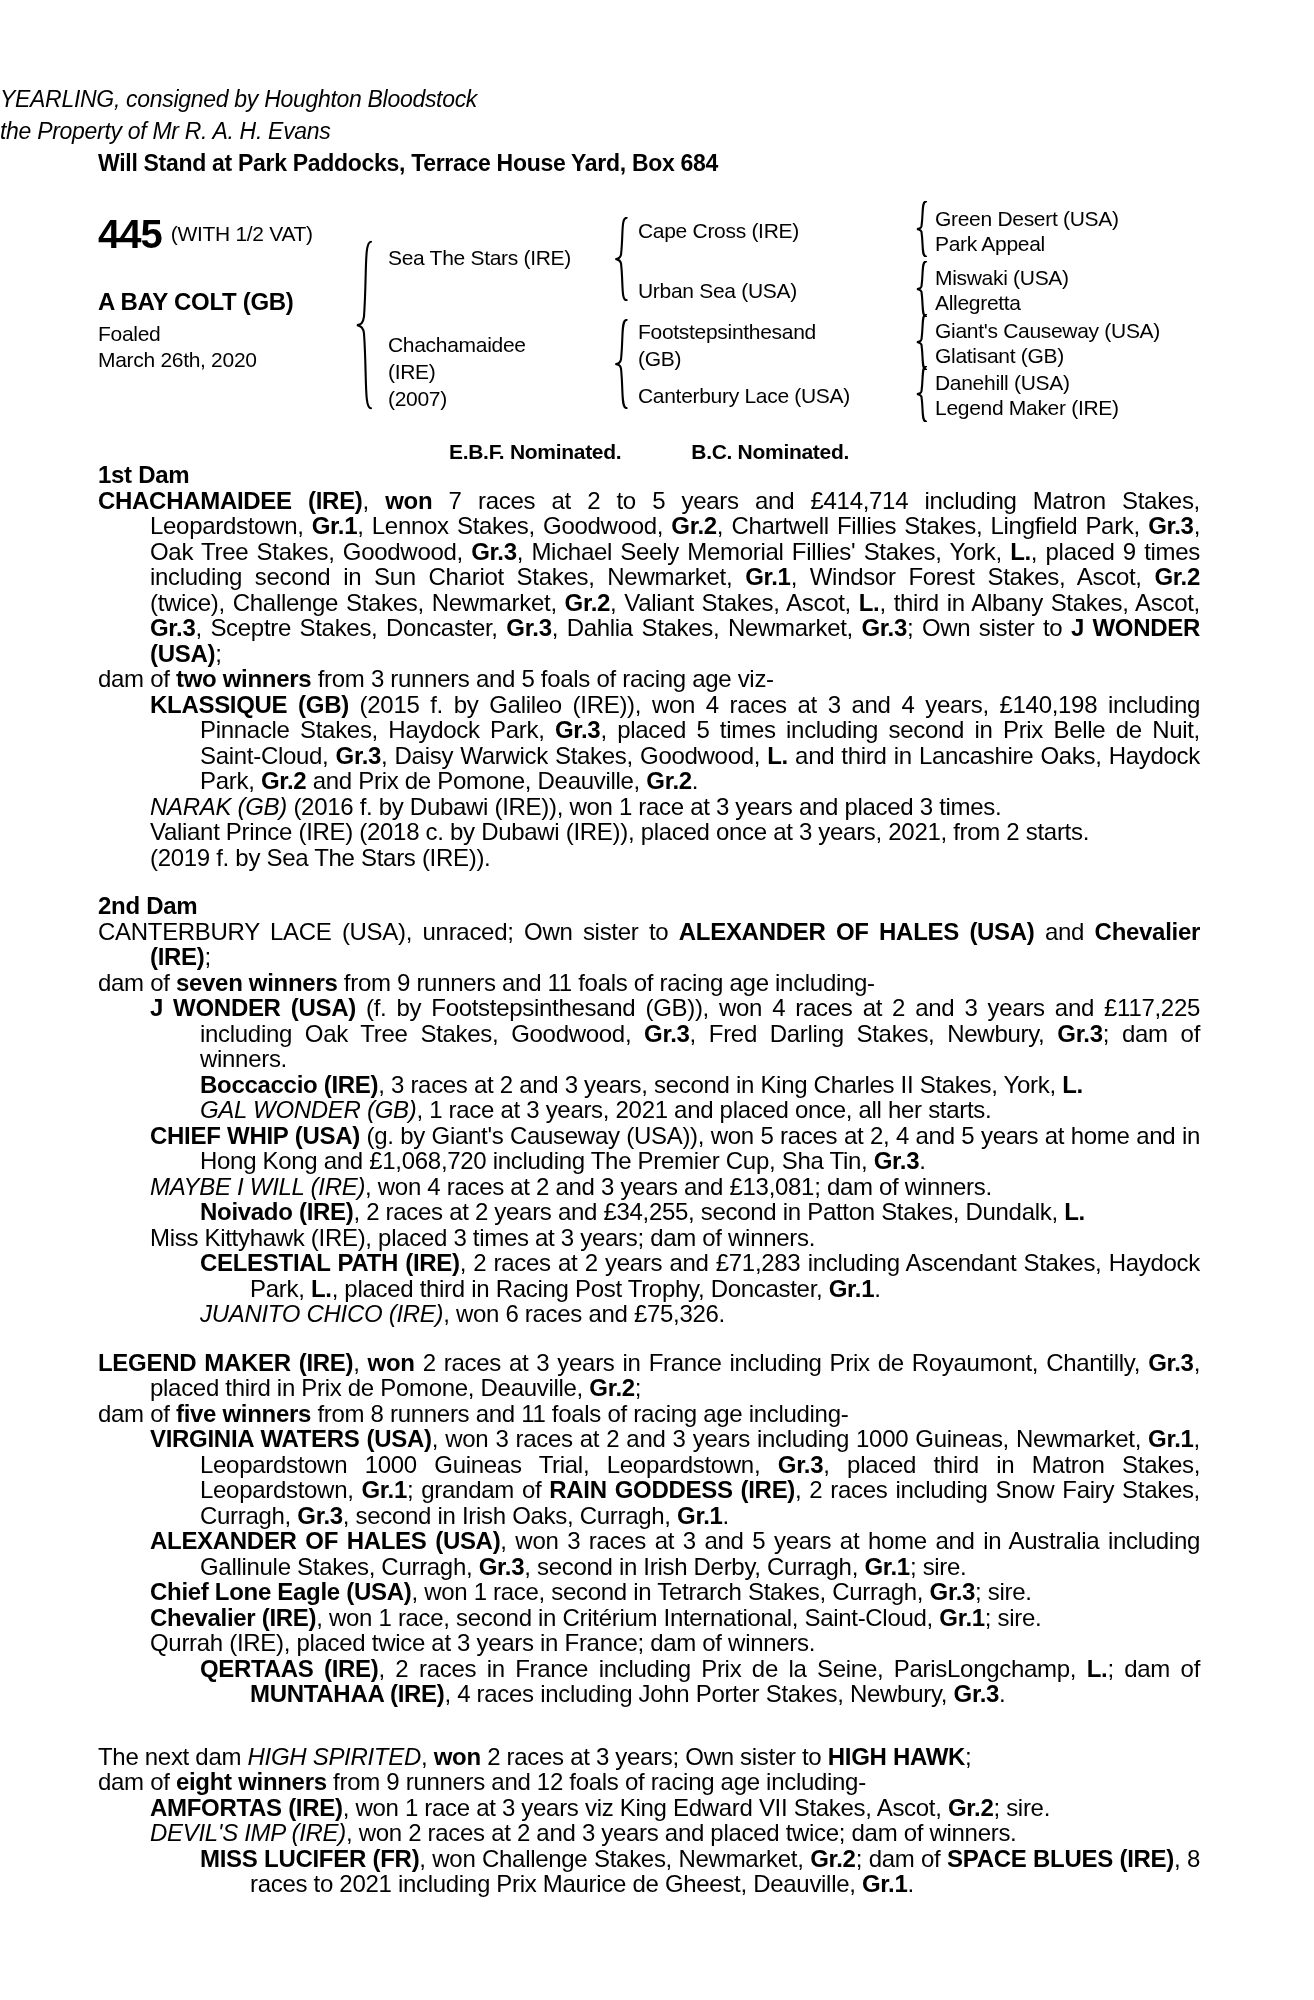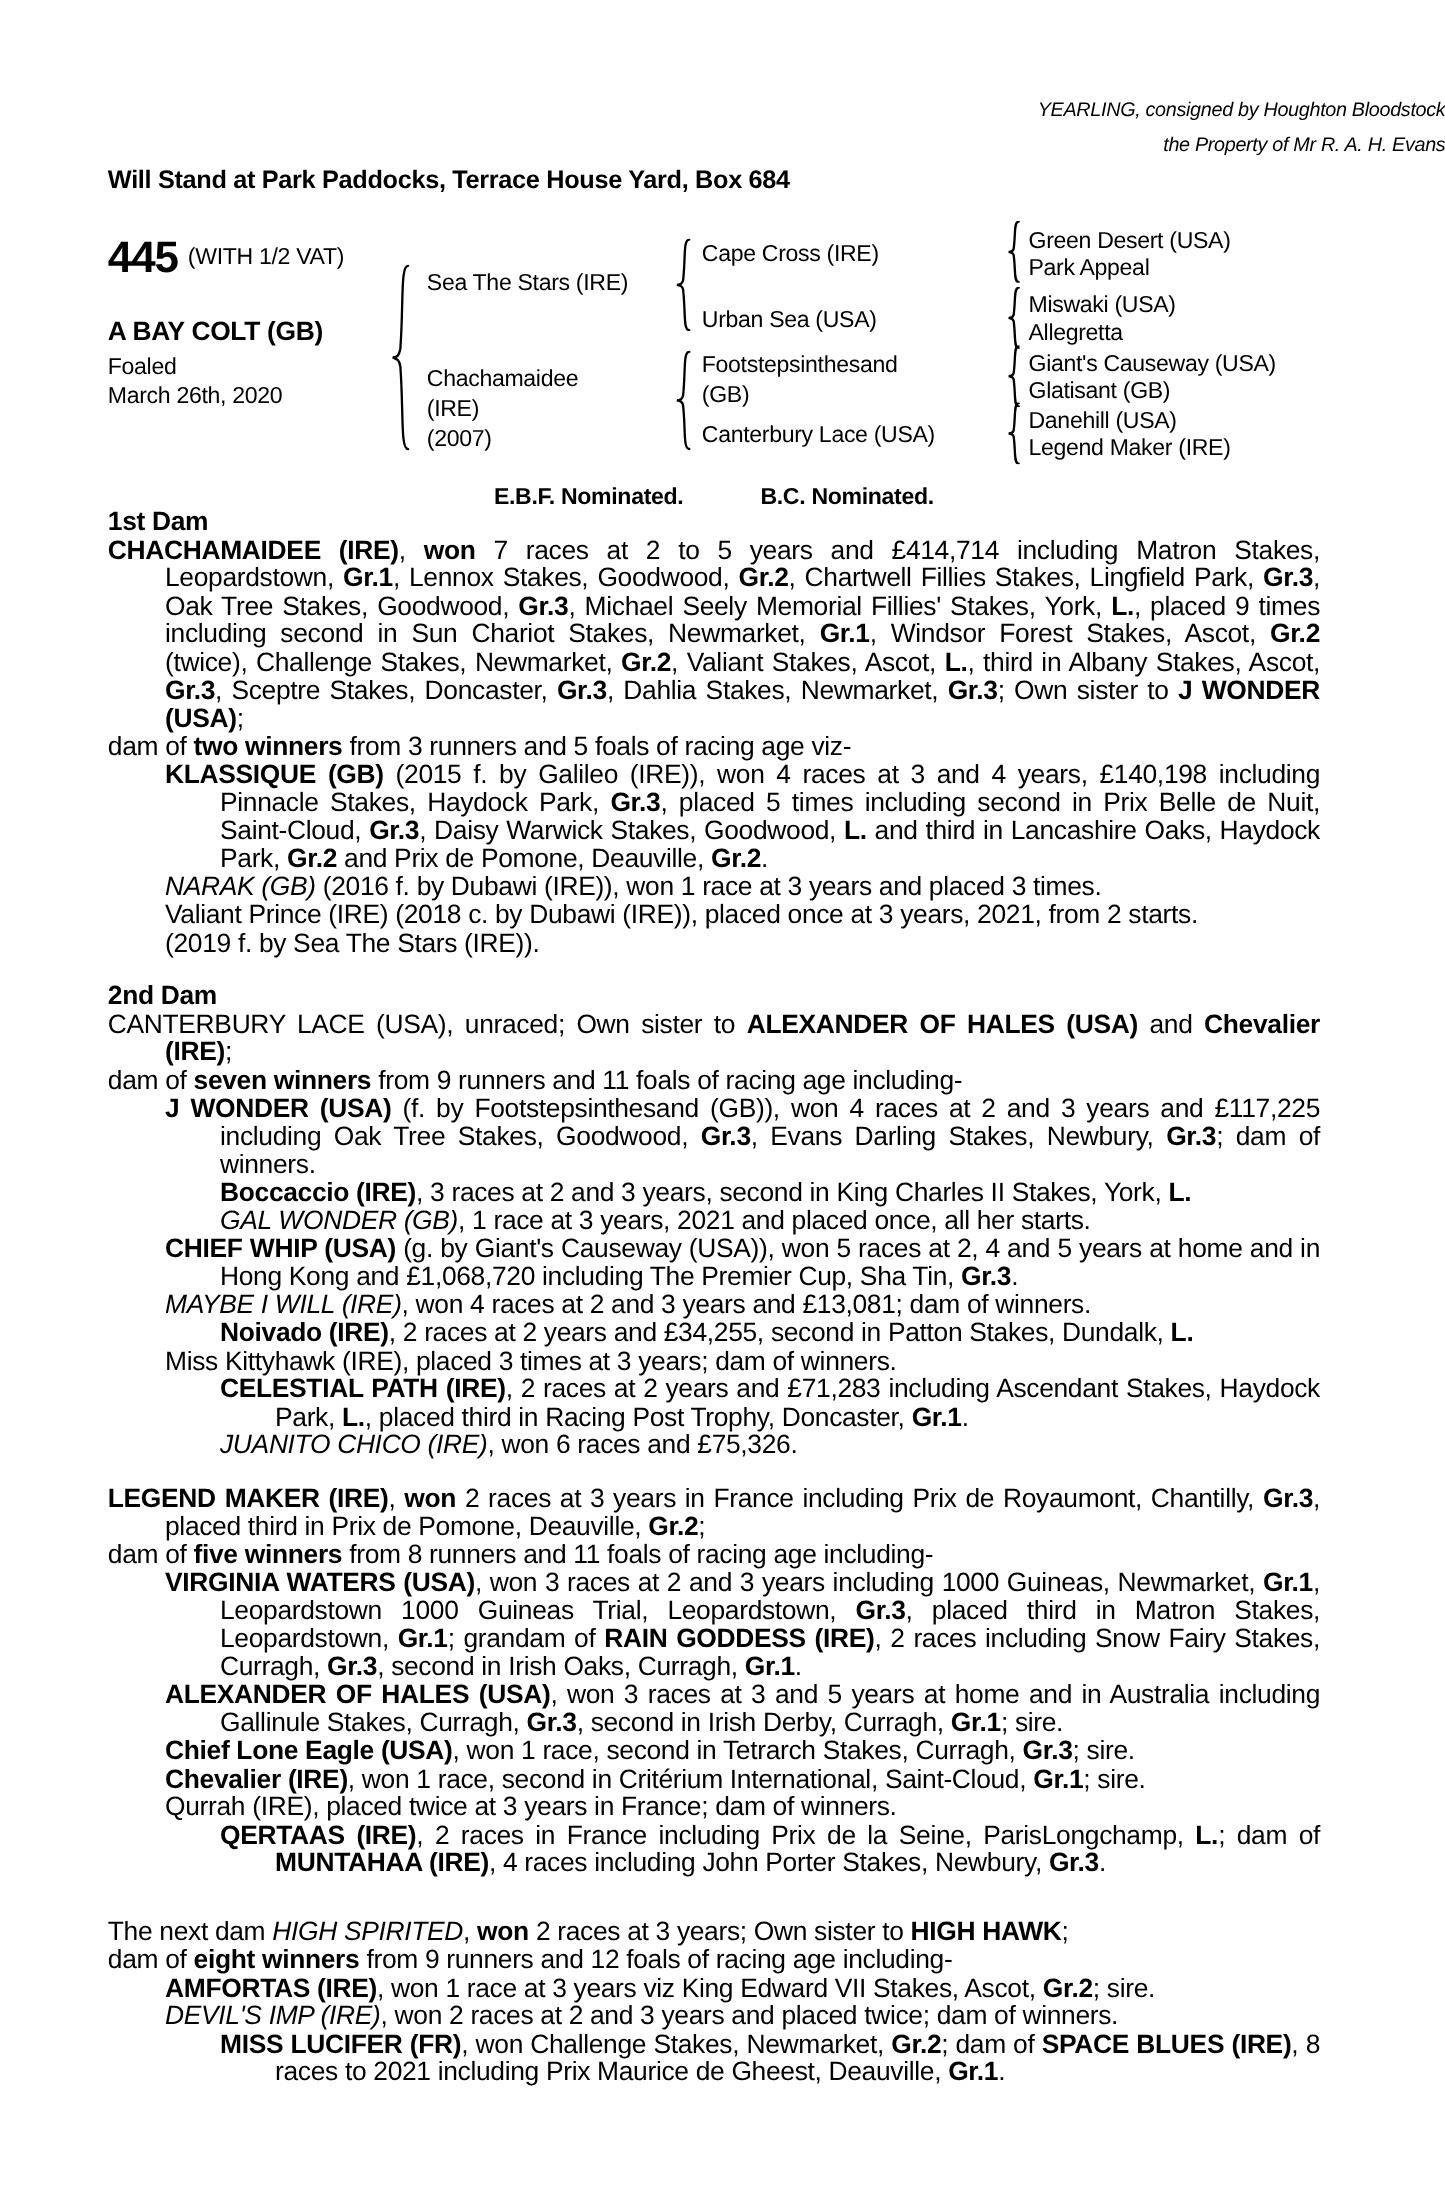--- a/index.html
+++ b/index.html
@@ -3,21 +3,21 @@
 <meta charset="utf-8">
 <style>
   html,body{margin:0;padding:0;background:#e8e8e8;}
   .page{
     position:relative; width:1314px; height:2000px; margin:0 auto;
     background:#ffffff; color:#000;
     font-family:"Liberation Sans","DejaVu Sans",sans-serif;
     letter-spacing:-0.3px; overflow:hidden;
   }
   
-  .hdr-line{position:absolute; left:0; right:0; text-align:right; font-size:18px; line-height:30px;}
+  .hdr-line{position:absolute; left:0; right:0; text-align:left; font-size:23px; line-height:30px;}
   .hdr-consignor{top:84px; font-style:italic;}
   .hdr-owner{top:116px; font-style:italic;}
   .hdr-location{top:148px; left:98px; right:auto; text-align:left; font-weight:bold; font-size:23px;}
   
   .pedigree{position:absolute; top:195px; left:0; width:1314px; height:250px; font-size:21px;}
   .ped-abs{position:absolute; white-space:nowrap; line-height:25px;}
   .lot-line{position:absolute; left:98px; top:16px; display:flex; align-items:center; gap:9px;}
   .lot-number{font-size:40px; font-weight:bold; line-height:46px; letter-spacing:-1px;}
   .lot-vat{font-size:21px;}
   .colt-name{left:98px; top:94px; font-weight:bold; font-size:24px;}
@@ -150,21 +150,21 @@
         <p class="para ind0"><span>dam of </span><span class="b">two winners</span><span> from 3 runners and 5 foals of racing age viz-</span></p>
         <p class="para ind1"><span class="b">KLASSIQUE (GB)</span><span> (2015 f. by Galileo (IRE)), won 4 races at 3 and 4 years, £140,198 including Pinnacle Stakes, Haydock Park, </span><span class="b">Gr.3</span><span>, placed 5 times including second in Prix Belle de Nuit, Saint-Cloud, </span><span class="b">Gr.3</span><span>, Daisy Warwick Stakes, Goodwood, </span><span class="b">L.</span><span> and third in Lancashire Oaks, Haydock Park, </span><span class="b">Gr.2</span><span> and Prix de Pomone, Deauville, </span><span class="b">Gr.2</span><span>.</span></p>
         <p class="para ind1"><span class="i">NARAK (GB)</span><span> (2016 f. by Dubawi (IRE)), won 1 race at 3 years and placed 3 times.</span></p>
         <p class="para ind1"><span>Valiant Prince (IRE) (2018 c. by Dubawi (IRE)), placed once at 3 years, 2021, from 2 starts.</span></p>
         <p class="para ind1"><span>(2019 f. by Sea The Stars (IRE)).</span></p>
       </div>
       <div class="section">
         <div class="sec-heading">2nd Dam</div>
         <p class="para ind0"><span>CANTERBURY LACE (USA), unraced; Own sister to </span><span class="b">ALEXANDER OF HALES (USA)</span><span> and </span><span class="b">Chevalier (IRE)</span><span>;</span></p>
         <p class="para ind0"><span>dam of </span><span class="b">seven winners</span><span> from 9 runners and 11 foals of racing age including-</span></p>
-        <p class="para ind1"><span class="b">J WONDER (USA)</span><span> (f. by Footstepsinthesand (GB)), won 4 races at 2 and 3 years and £117,225 including Oak Tree Stakes, Goodwood, </span><span class="b">Gr.3</span><span>, Evans Darling Stakes, Newbury, </span><span class="b">Gr.3</span><span>; dam of winners.</span></p>
+        <p class="para ind1"><span class="b">J WONDER (USA)</span><span> (f. by Footstepsinthesand (GB)), won 4 races at 2 and 3 years and £117,225 including Oak Tree Stakes, Goodwood, </span><span class="b">Gr.3</span><span>, Fred Darling Stakes, Newbury, </span><span class="b">Gr.3</span><span>; dam of winners.</span></p>
         <p class="para ind2"><span class="b">Boccaccio (IRE)</span><span>, 3 races at 2 and 3 years, second in King Charles II Stakes, York, </span><span class="b">L.</span></p>
         <p class="para ind2"><span class="i">GAL WONDER (GB)</span><span>, 1 race at 3 years, 2021 and placed once, all her starts.</span></p>
         <p class="para ind1"><span class="b">CHIEF WHIP (USA)</span><span> (g. by Giant's Causeway (USA)), won 5 races at 2, 4 and 5 years at home and in Hong Kong and £1,068,720 including The Premier Cup, Sha Tin, </span><span class="b">Gr.3</span><span>.</span></p>
         <p class="para ind1"><span class="i">MAYBE I WILL (IRE)</span><span>, won 4 races at 2 and 3 years and £13,081; dam of winners.</span></p>
         <p class="para ind2"><span class="b">Noivado (IRE)</span><span>, 2 races at 2 years and £34,255, second in Patton Stakes, Dundalk, </span><span class="b">L.</span></p>
         <p class="para ind1"><span>Miss Kittyhawk (IRE), placed 3 times at 3 years; dam of winners.</span></p>
         <p class="para ind2"><span class="b">CELESTIAL PATH (IRE)</span><span>, 2 races at 2 years and £71,283 including Ascendant Stakes, Haydock Park, </span><span class="b">L.</span><span>, placed third in Racing Post Trophy, Doncaster, </span><span class="b">Gr.1</span><span>.</span></p>
         <p class="para ind2"><span class="i">JUANITO CHICO (IRE)</span><span>, won 6 races and £75,326.</span></p>
       </div>
       <div class="section">

